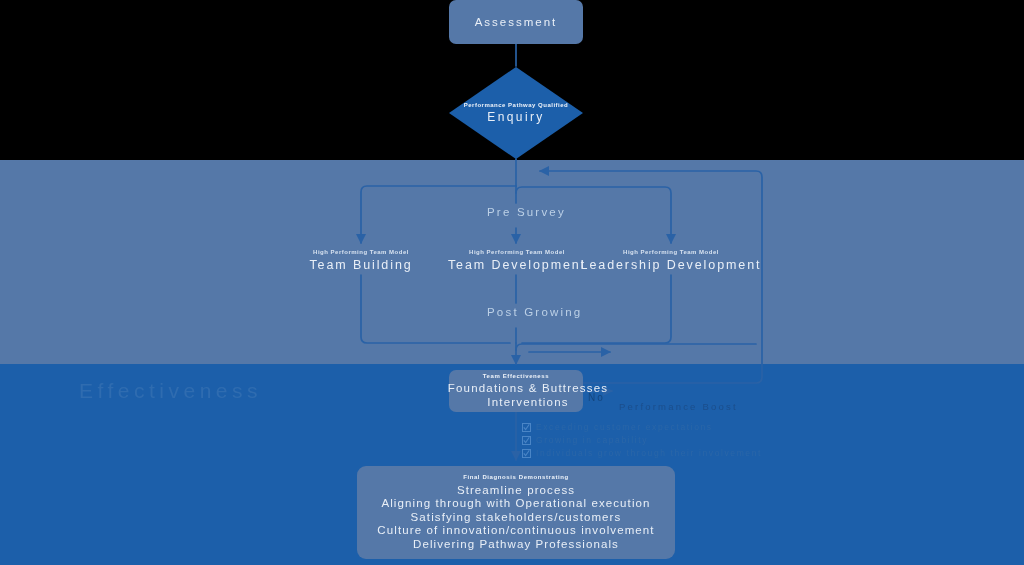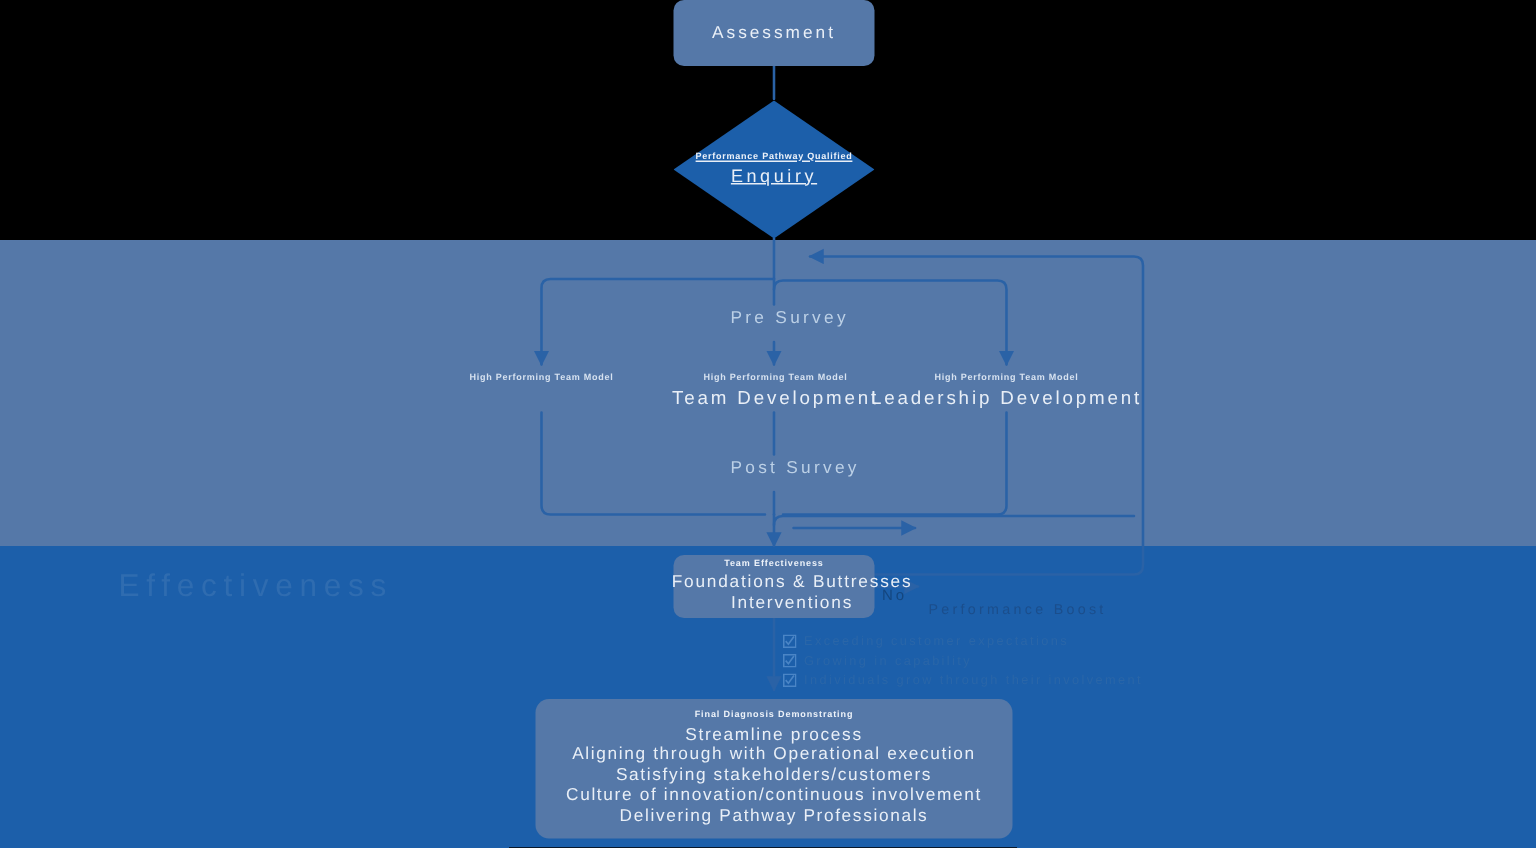--- a/index.html
+++ b/index.html
@@ -48,21 +48,21 @@
     line-height:15px;
     color:#e9eff7;
     white-space:nowrap;
   }
 
   #node-assessment{left:449px;top:0px;width:134px;height:44px;}
   #node-assessment .title{font-size:11.5px;letter-spacing:2px;}
 
   #node-diamond{
     left:449px;top:67px;width:134px;height:92px;
-    background:transparent;border-radius:0;text-decoration:underline;
+    background:transparent;border-radius:0;
   }
   #node-diamond .diamond-shape{
     position:absolute;left:0;top:0;width:134px;height:92px;
     background:#1c5faa;
     clip-path:polygon(50% 0%,100% 50%,50% 100%,0% 50%);
   }
   #node-diamond .labels{position:relative;z-index:2;text-align:center;}
   #node-diamond .kicker{font-size:6px;letter-spacing:.5px;}
   #node-diamond .title{font-size:12px;letter-spacing:2.4px;}
 
@@ -188,24 +188,25 @@
   <div class="node" id="node-diamond">
     <div class="diamond-shape"></div>
     <div class="labels">
       <div class="kicker">Performance Pathway Qualified</div>
       <div class="title">Enquiry</div>
     </div>
   </div>
 
   <div class="stage-label" id="label-pre-survey">Pre Survey</div>
 
-  <div class="stage-label" id="label-post-survey">Post Survey</div>
+  <div class="stage-label" id="label-post-survey">Post Growing</div>
 
   <div class="col-node" id="node-team-building">
     <span class="kicker">High Performing Team Model</span>
+    <span class="title">Team Building</span>
   </div>
 
   <div class="col-node" id="node-team-development">
     <span class="kicker">High Performing Team Model</span>
     <span class="title">Team Development</span>
   </div>
 
   <div class="col-node" id="node-leadership-development">
     <span class="kicker">High Performing Team Model</span>
     <span class="title">Leadership Development</span>

